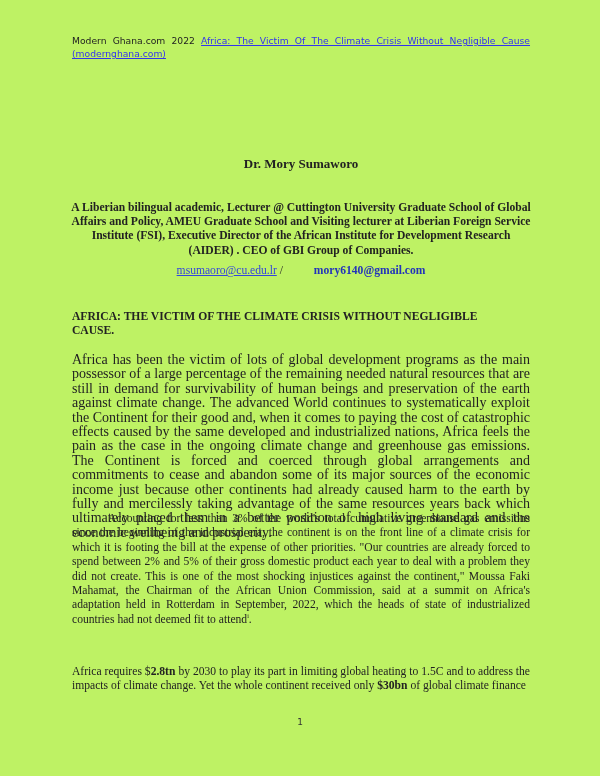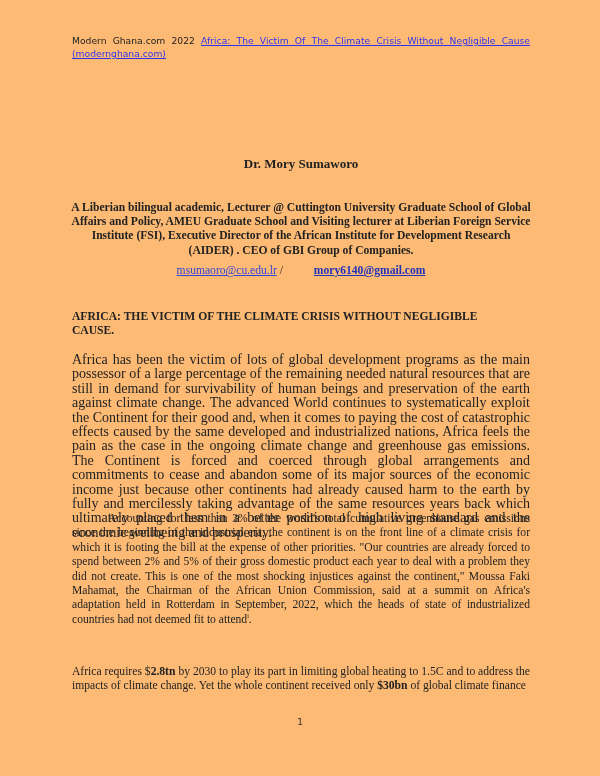--- a/index.html
+++ b/index.html
@@ -1,30 +1,30 @@
 <!DOCTYPE html>
 <html><head>
 <meta charset="utf-8">
 <style>
   html, body { margin: 0; padding: 0; background: #ffffff; }
   body { width: 600px; height: 776px; position: relative; overflow: hidden; color: #222; }
-  .page { position: absolute; left: 0; top: 0; width: 600px; height: 776px; background: #fdba74; }
+  .page { position: absolute; left: 0; top: 0; width: 600px; height: 776px; background: #bef264; }
   .header { position: absolute; left: 72px; top: 34px; width: 458px; font-family: "DejaVu Sans", sans-serif; font-size: 9.2px; line-height: 13px; color: #222; text-align: justify; text-align-last: justify; }
   .header .l2 { text-align-last: left; }
   .header a { color: #3333ee; text-decoration: underline; }
   .serif { font-family: "Liberation Serif", serif; }
   .center { text-align: center; }
   .title1 { position: absolute; left: 72px; width: 458px; top: 76px; font-weight: bold; font-size: 11.6px; line-height: 14px; }
   .title2 { position: absolute; left: 72px; width: 458px; top: 98px; font-weight: bold; font-size: 11.6px; line-height: 14px; }
   .author { position: absolute; left: 72px; width: 458px; top: 157px; font-weight: bold; font-size: 13px; line-height: 14px; }
   .creds { position: absolute; left: 72px; width: 458px; top: 181px; font-weight: bold; font-size: 11.6px; line-height: 14px; }
   .bio { position: absolute; left: 70px; width: 462px; top: 201px; font-weight: bold; font-size: 11.6px; line-height: 14.2px; }
   .emails { position: absolute; left: 72px; width: 458px; top: 264px; font-size: 11.6px; line-height: 14px; }
   .emails a.e1 { color: #3344dd; text-decoration: underline; }
-  .emails a.e2 { color: #2233bb; text-decoration: underline; font-weight: bold; padding-left: 28px; }
+  .emails a.e2 { color: #2233bb; font-weight: bold; padding-left: 28px; }
   .h1 { position: absolute; left: 72px; width: 430px; top: 310px; font-weight: bold; font-size: 11.6px; line-height: 14.2px; }
   .p1 { position: absolute; left: 72px; width: 458px; top: 353px; font-size: 14px; line-height: 14.4px; text-align: justify; }
   .p2 { position: absolute; left: 72px; width: 458px; top: 512px; font-size: 11.6px; line-height: 14.4px; text-align: justify; text-indent: 36px; }
   .h2 { position: absolute; left: 72px; width: 458px; top: 642px; font-weight: bold; font-size: 11.6px; line-height: 14px; }
   .p3 { position: absolute; left: 72px; width: 458px; top: 665px; font-size: 11.6px; line-height: 14.4px; text-align: justify; }
   .pagenum { position: absolute; left: 0; width: 600px; top: 717px; text-align: center; font-family: "DejaVu Sans", sans-serif; font-size: 9px; color: #333; }
   sup { font-size: 6px; line-height: 0; }
   b { font-weight: bold; }
 </style>
 </head>

